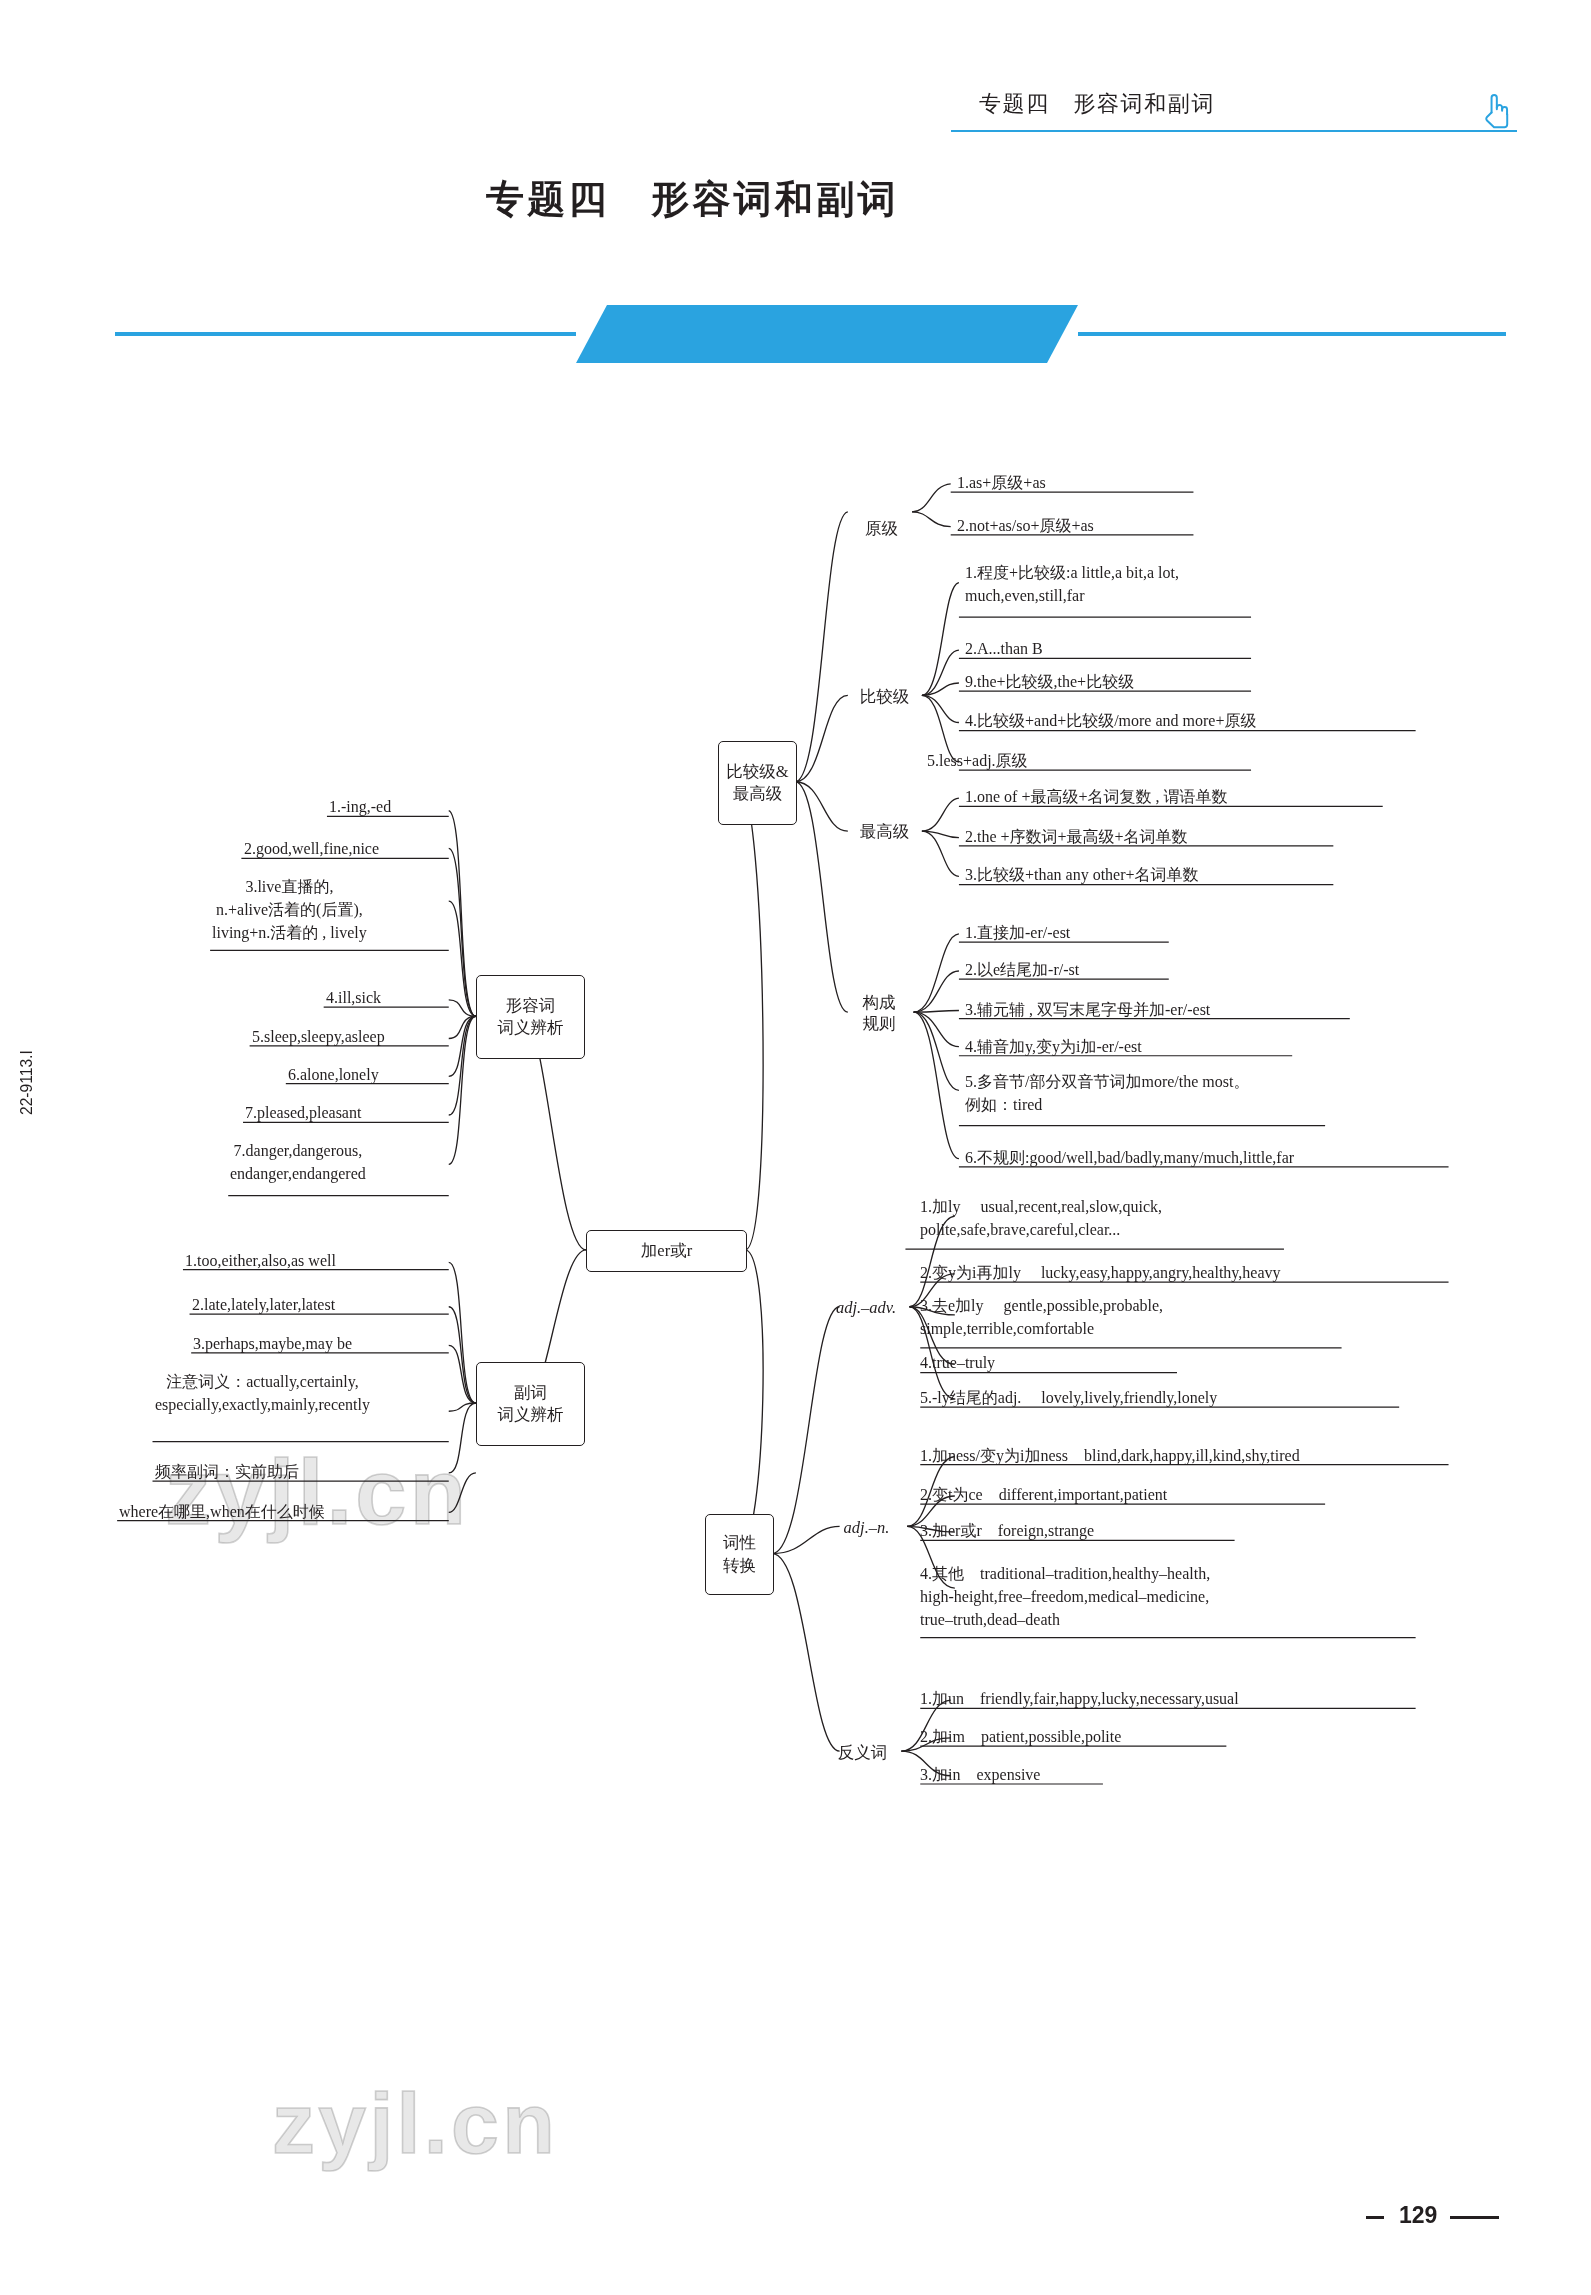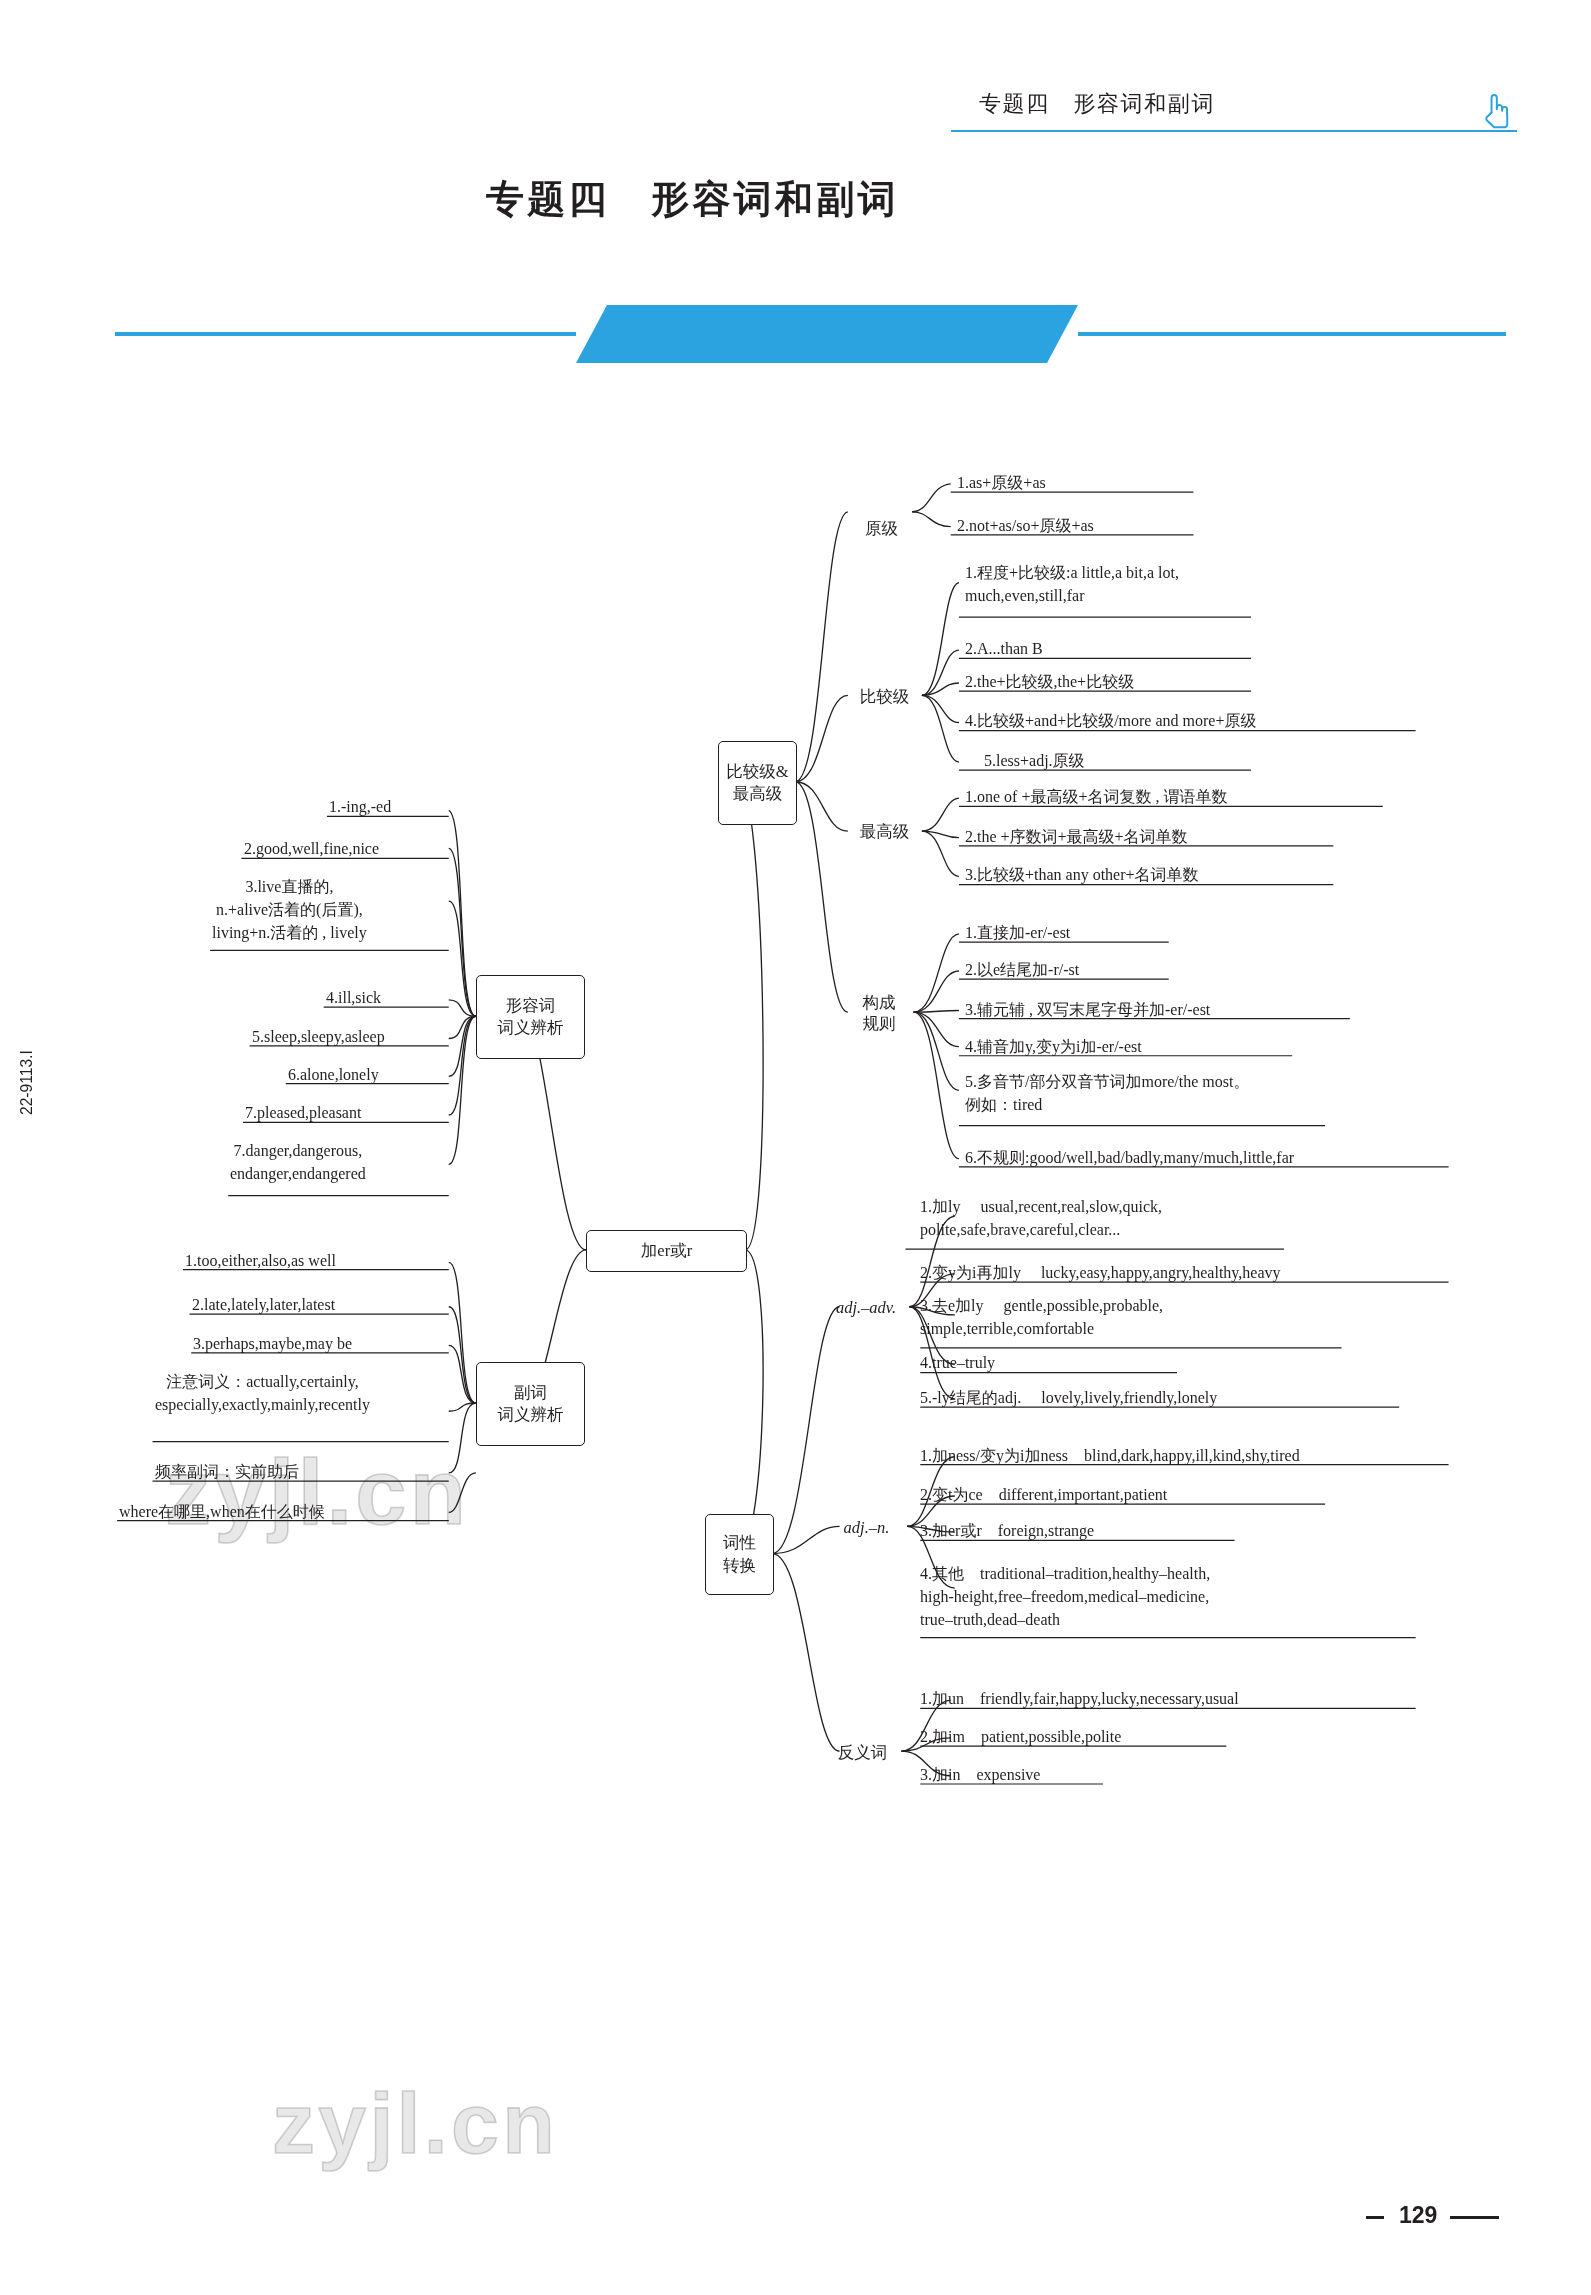--- a/index.html
+++ b/index.html
@@ -281,23 +281,23 @@
 最高级</div>
 
   <div class="lbl" style="left:856px;top:502px;width:51px;margin-top:16px;">原级</div>
   <div class="node" style="left:957px;top:471px;">1.as+原级+as</div>
   <div class="node" style="left:957px;top:514px;">2.not+as/so+原级+as</div>
 
   <div class="lbl" style="left:850px;top:686px;width:69px;">比较级</div>
   <div class="node" style="left:965px;top:561px;">1.程度+比较级:a little,a bit,a lot,
 much,even,still,far</div>
   <div class="node" style="left:965px;top:637px;">2.A...than B</div>
-  <div class="node" style="left:965px;top:670px;">2.the+比较级,the+比较级</div>
+  <div class="node" style="left:965px;top:670px;">9.the+比较级,the+比较级</div>
   <div class="node" style="left:965px;top:709px;">4.比较级+and+比较级/more and more+原级</div>
-  <div class="node" style="left:984px;top:749px;text-align:center;">5.less+adj.原级</div>
+  <div class="node" style="left:927px;top:749px;text-align:center;">5.less+adj.原级</div>
 
   <div class="lbl" style="left:850px;top:821px;width:69px;">最高级</div>
   <div class="node" style="left:965px;top:785px;">1.one of +最高级+名词复数 , 谓语单数</div>
   <div class="node" style="left:965px;top:825px;">2.the +序数词+最高级+名词单数</div>
   <div class="node" style="left:965px;top:863px;">3.比较级+than any other+名词单数</div>
 
   <div class="lbl" style="left:850px;top:992px;width:58px;">构成
 规则</div>
   <div class="node" style="left:965px;top:921px;">1.直接加-er/-est</div>
   <div class="node" style="left:965px;top:958px;">2.以e结尾加-r/-st</div>

